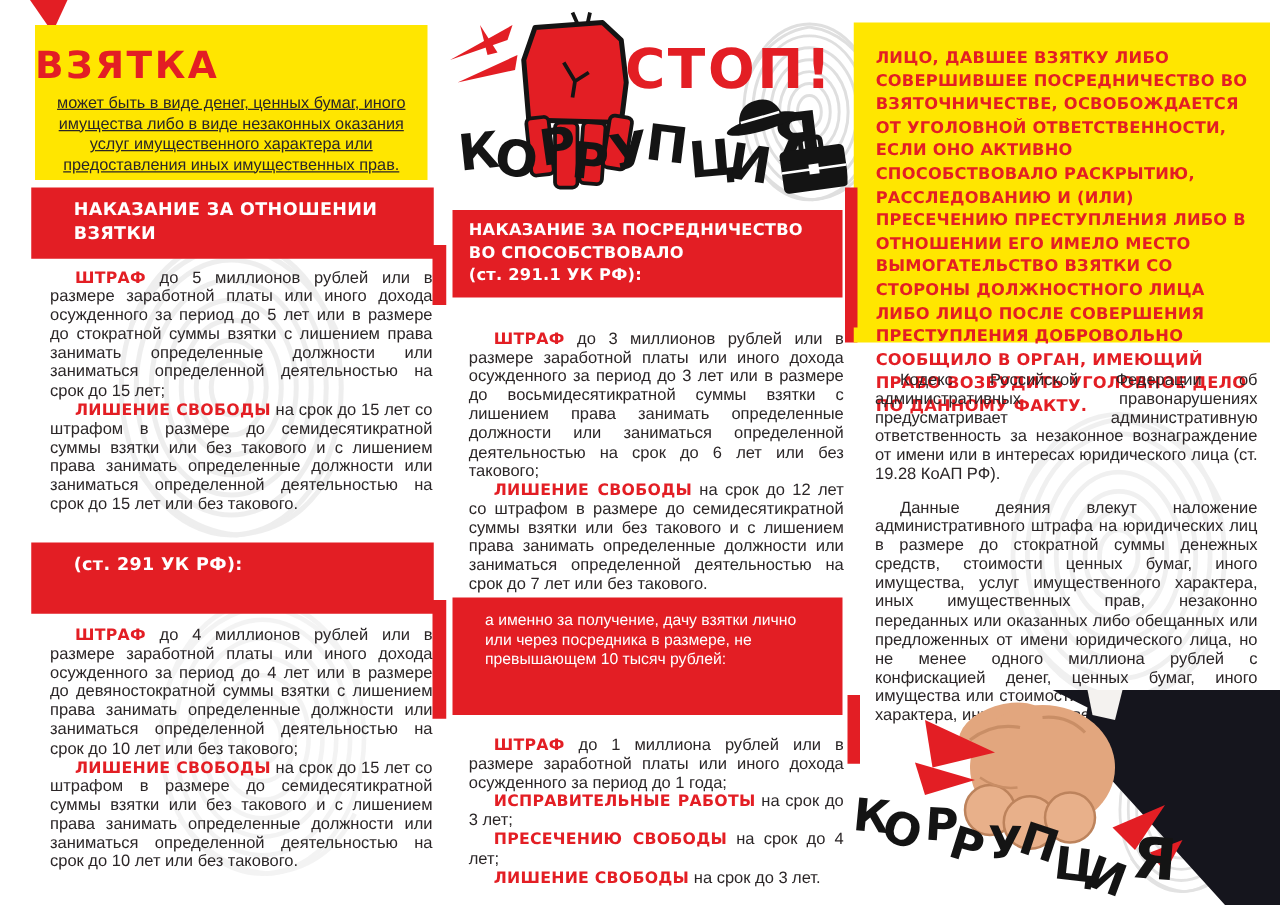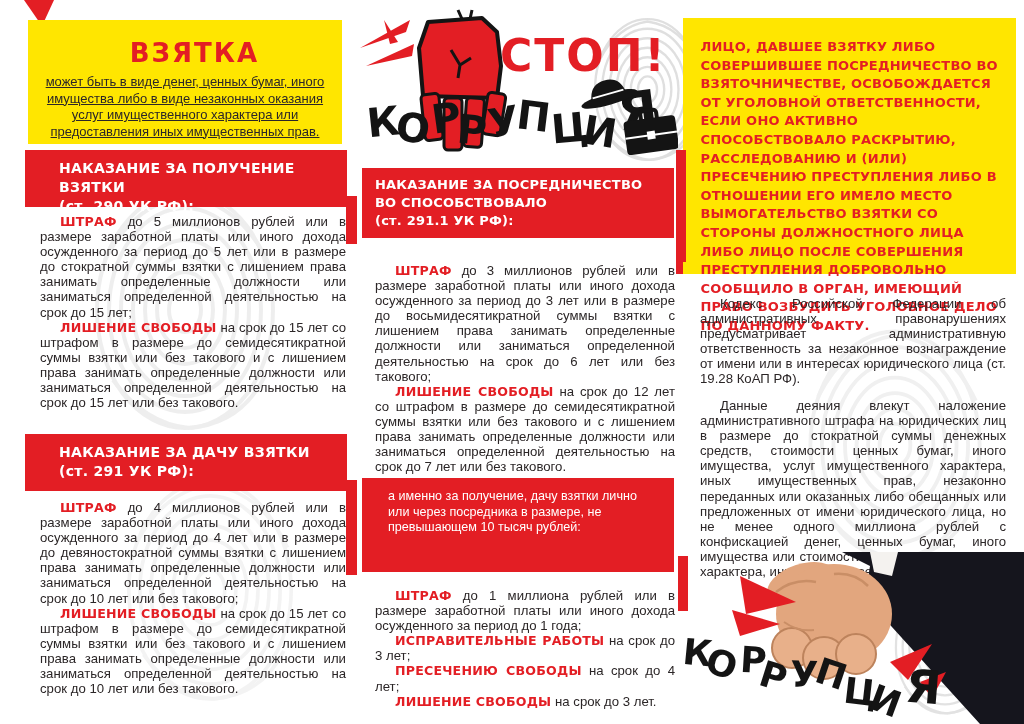--- a/index.html
+++ b/index.html
@@ -11,21 +11,21 @@
   .abs{position:absolute;}
   .blocky{font-family:"DejaVu Sans",sans-serif;font-weight:bold;}
   .yellow-box{background:var(--yellow);}
   .banner{background:var(--red);color:#fff;}
   .banner .h{font-size:14px;line-height:19px;letter-spacing:.3px;}
   .banner-mid .h{font-size:13px;line-height:18px;letter-spacing:.2px;}
   .banner-sub{font-family:"Liberation Sans",sans-serif;font-weight:normal;font-size:12.6px;line-height:15.5px;margin-top:3px;}
   .body-text{font-size:13.2px;line-height:15.1px;text-align:justify;color:var(--ink);}
   .body-text p{margin:0;text-indent:20px;}
   .lbl{color:var(--red);font-family:"DejaVu Sans",sans-serif;font-weight:bold;font-size:12.6px;letter-spacing:.2px;}
-  .vz-title{color:var(--red);font-size:26px;line-height:34px;text-align:center;letter-spacing:2px;margin-left:19px;}
+  .vz-title{color:var(--red);font-size:30px;line-height:34px;text-align:left;letter-spacing:2px;}
   .intro-text{font-size:13px;line-height:16.5px;text-align:center;color:var(--ink);text-decoration:underline;}
   .notice{color:var(--red);font-size:13px;line-height:18.6px;text-align:left;letter-spacing:.2px;}
   .stop-word{color:var(--red);font-size:44px;letter-spacing:2px;}
   .corr-top{color:#141414;font-size:40px;letter-spacing:-1px;white-space:nowrap;}
   .corr-bottom{color:#141414;font-size:36px;letter-spacing:-1px;white-space:nowrap;
                transform:rotate(11.5deg);transform-origin:left top;}
   .accent{background:var(--red);}
   .fp{opacity:.55;}
 </style>
 </head>
@@ -70,34 +70,32 @@
   <svg class="abs" style="left:22px;top:0;width:34px;height:28px">
     <polygon points="2,0 32,0 20,26" fill="#e31e24"></polygon>
   </svg>
 
   <div class="abs yellow-box" style="left:28px;top:20px;width:314px;height:124px">
     <div class="blocky vz-title" style="margin-top:16px">ВЗЯТКА</div>
     <div class="intro-text" style="margin:4px auto 0;width:292px">может быть в виде денег, ценных бумаг, иного имущества либо в виде незаконных оказания услуг имущественного характера или предоставления иных имущественных прав.</div>
   </div>
 
   <div class="abs banner blocky" style="left:25px;top:150px;width:322px;height:57px;padding:9px 0 0 34px;box-sizing:border-box">
-    <div class="h">НАКАЗАНИЕ ЗА ПОЛУЧЕНИЕ ВЗЯТКИ</div>
-    <div class="h">(ст. 290 УК РФ):</div>
+    <div class="h">НАКАЗАНИЕ ЗА ОТНОШЕНИИ ВЗЯТКИ</div>
   </div>
   <div class="abs accent" style="left:346px;top:196px;width:11px;height:48px"></div>
 
   <div class="abs body-text" style="left:40px;top:214px;width:306px">
     <p><span class="lbl">ШТРАФ</span>
       <span>до 5 миллионов рублей или в размере заработной платы или иного дохода осужденного за период до 5 лет или в размере до стократной суммы взятки с лишением права занимать определенные должности или заниматься определенной деятельностью на срок до 15 лет;</span></p>
     <p><span class="lbl">ЛИШЕНИЕ СВОБОДЫ</span>
       <span>на срок до 15 лет со штрафом в размере до семидесятикратной суммы взятки или без такового и с лишением права занимать определенные должности или заниматься определенной деятельностью на срок до 15 лет или без такового.</span></p>
   </div>
 
   <div class="abs banner blocky" style="left:25px;top:434px;width:322px;height:57px;padding:9px 0 0 34px;box-sizing:border-box">
-    <div class="h">НАКАЗАНИЕ ЗА ДАЧУ ВЗЯТКИ</div>
     <div class="h">(ст. 291 УК РФ):</div>
   </div>
   <div class="abs accent" style="left:346px;top:480px;width:11px;height:95px"></div>
 
   <div class="abs body-text" style="left:40px;top:500px;width:306px">
     <p><span class="lbl">ШТРАФ</span>
       <span>до 4 миллионов рублей или в размере заработной платы или иного дохода осужденного за период до 4 лет или в размере до девяностократной суммы взятки с лишением права занимать определенные должности или заниматься определенной деятельностью на срок до 10 лет или без такового;</span></p>
     <p><span class="lbl">ЛИШЕНИЕ СВОБОДЫ</span>
       <span>на срок до 15 лет со штрафом в размере до семидесятикратной суммы взятки или без такового и с лишением права занимать определенные должности или заниматься определенной деятельностью на срок до 10 лет или без такового.</span></p>
   </div>

